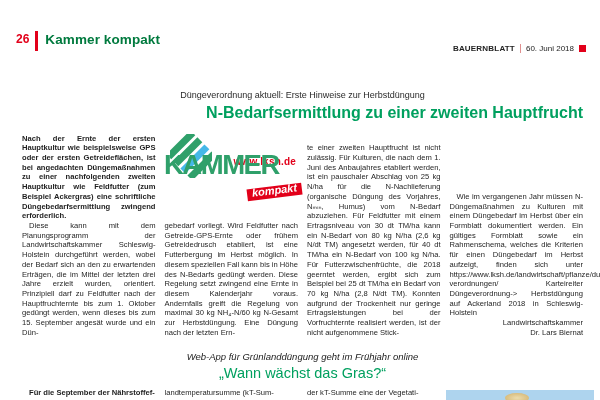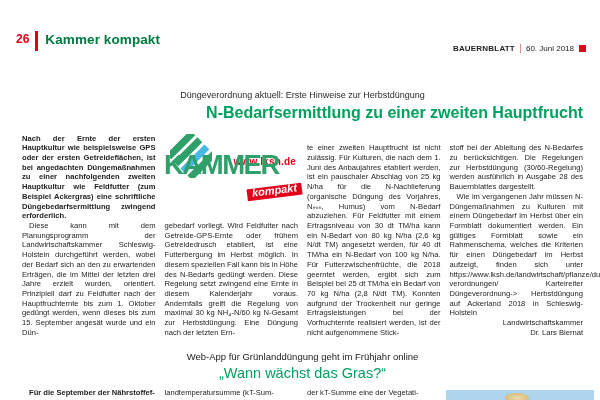--- a/index.html
+++ b/index.html
@@ -30,21 +30,21 @@
   .indent{text-indent:7px;}
   .author-line{text-align:right;}
   
   .logo{position:relative;height:82px;margin:1px 0 5px;}
   .logo-stripes{position:absolute;left:5px;top:0;}
   .logo-url{position:absolute;right:2px;top:23px;color:#e2001a;font-weight:bold;font-size:10px;letter-spacing:.2px;}
   .logo-word{position:absolute;left:-1px;top:27px;color:#2fa06a;font-weight:bold;font-size:27px;letter-spacing:-1.5px;transform:scaleX(1.02);transform-origin:left center;}
   .logo-badge{position:absolute;right:-4px;top:52px;background:#e2001a;color:#ffffff;font-weight:bold;font-style:italic;font-size:11px;padding:0 5px 2px;transform:rotate(-7deg);}
   
   .article2{position:absolute;top:351px;left:22px;right:17px;}
-  .kicker2{text-align:center;font-size:9.5px;color:#222;}
+  .kicker2{text-align:center;font-size:9.5px;color:#222;font-style:italic;}
   .headline2{margin:3px 0 0;text-align:center;font-size:14.5px;font-weight:normal;color:#00a05f;}
   .cols2{display:flex;gap:9px;margin-top:7px;}
   .photo{position:relative;height:30px;background:#aed4ee;margin:2px -11px 0 -4px;overflow:hidden;}
   .photo-blob{position:absolute;left:40%;top:3px;width:24px;height:10px;border-radius:50%;background:radial-gradient(ellipse at center,#ecdcae 0%,#d9bd7e 70%,#cdb070 100%);}
 </style>
 </head>
 <body>
 
 <div class="page">
 
@@ -83,21 +83,20 @@
           <div class="logo-url">www.lksh.de</div>
           <div class="logo-word">KAMMER</div>
           <div class="logo-badge">kompakt</div>
         </div>
         <p>gebedarf vorliegt. Wird Feldfutter nach Getreide-GPS-Ernte oder frühem Getreidedrusch etabliert, ist eine Futterbergung im Herbst möglich. In diesem speziellen Fall kann bis in Höhe des N-Bedarfs gedüngt werden. Diese Regelung setzt zwingend eine Ernte in diesem Kalenderjahr voraus. Andernfalls greift die Regelung von maximal 30 kg NH₄-N/60 kg N-Gesamt zur Herbstdüngung. Eine Düngung nach der letzten Ern-</p>
       </div>
       <div class="col">
         <p>te einer zweiten Hauptfrucht ist nicht zulässig. Für Kulturen, die nach dem 1. Juni des Anbaujahres etabliert werden, ist ein pauschaler Abschlag von 25 kg N/ha für die N-Nachlieferung (organische Düngung des Vorjahres, Nₘᵢₙ, Humus) vom N-Bedarf abzuziehen. Für Feldfutter mit einem Ertragsniveau von 30 dt TM/ha kann ein N-Bedarf von 80 kg N/ha (2,6 kg N/dt TM) angesetzt werden, für 40 dt TM/ha ein N-Bedarf von 100 kg N/ha. Für Futterzwischenfrüchte, die 2018 geerntet werden, ergibt sich zum Beispiel bei 25 dt TM/ha ein Bedarf von 70 kg N/ha (2,8 N/dt TM). Konnten aufgrund der Trockenheit nur geringe Ertragsleistungen bei der Vorfruchternte realisiert werden, ist der nicht aufgenommene Stick-</p>
       </div>
       <div class="col">
-        <p>stoff bei der Ableitung des N-Bedarfes zu berücksichtigen. Die Regelungen zur Herbstdüngung (30/60-Regelung) werden ausführlich in Ausgabe 28 des Bauernblattes dargestellt.</p>
         <p class="indent">Wie im vergangenen Jahr müssen N-Düngemaßnahmen zu Kulturen mit einem Düngebedarf im Herbst über ein Formblatt dokumentiert werden. Ein gültiges Formblatt sowie ein Rahmenschema, welches die Kriterien für einen Düngebedarf im Herbst aufzeigt, finden sich unter https://www.lksh.de/landwirtschaft/pflanze/duengung/gesetze-verordnungen/ Karteireiter Düngeverordnung-&gt; Herbstdüngung auf Ackerland 2018 in Schleswig-Holstein</p>
         <p class="author-line">Landwirtschaftskammer</p>
         <p class="author-line">Dr. Lars Biernat</p>
       </div>
     </div>
   </div>
 
   <div class="article2">
     <div class="kicker2">Web-App für Grünlanddüngung geht im Frühjahr online</div>
     <div class="headline2">„Wann wächst das Gras?“</div>

